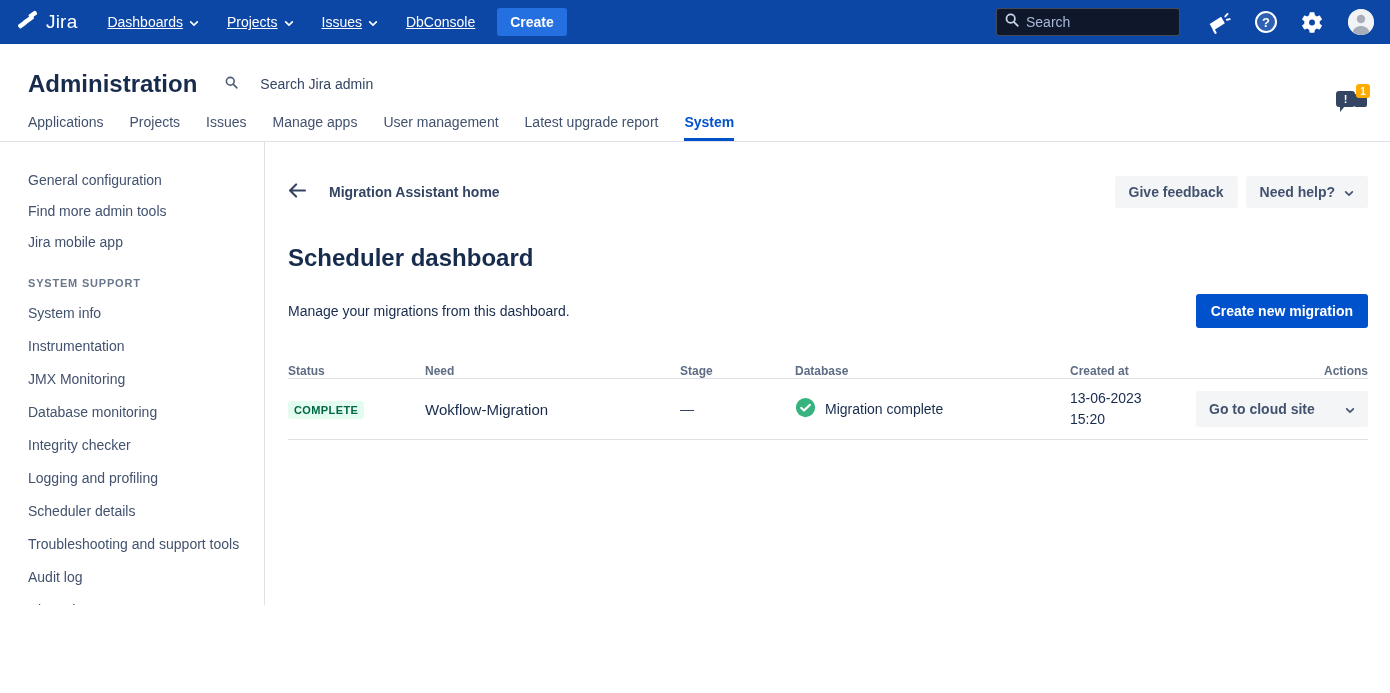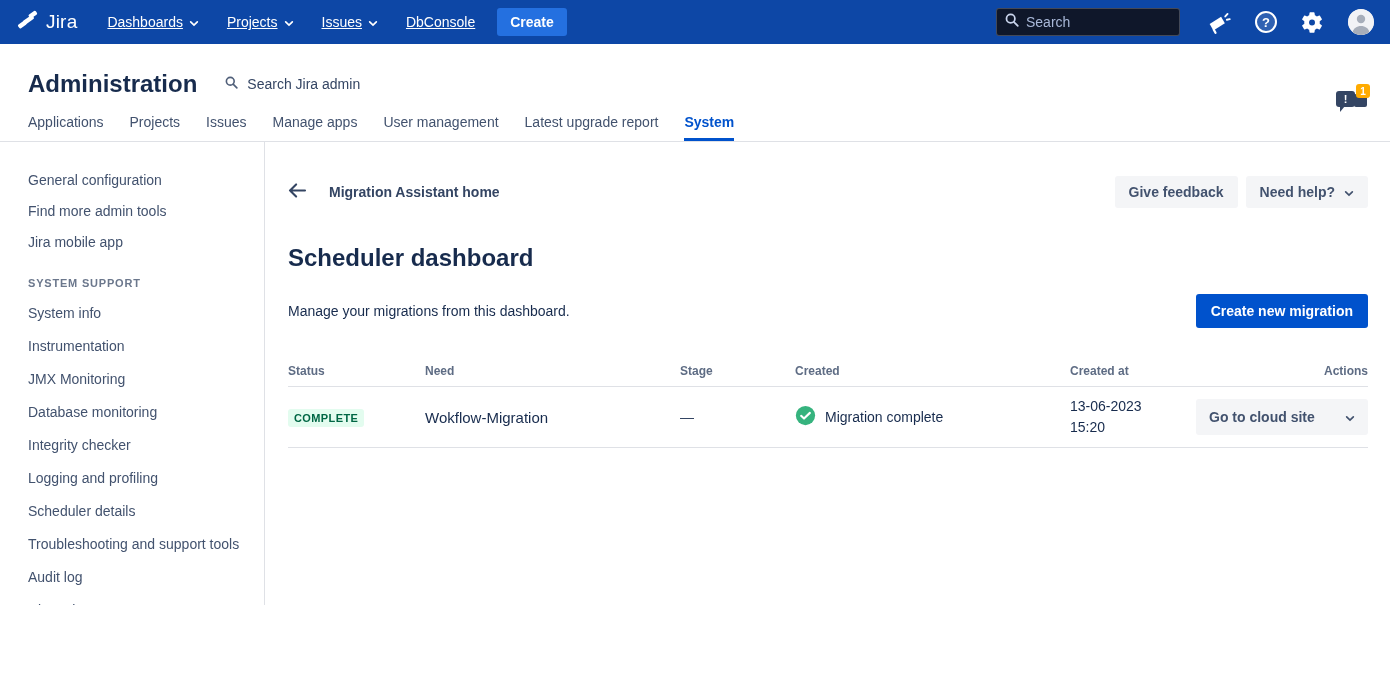--- a/index.html
+++ b/index.html
@@ -31,21 +31,21 @@
   .help-circle { width:22px; height:22px; border-radius:50%; border:2px solid #fff;
     background:rgba(255,255,255,.14); color:#fff; font-size:13px; font-weight:700;
     display:flex; align-items:center; justify-content:center; }
   .help-circle::after { content:"?"; }
   .avatar { width:26px; height:26px; border-radius:50%; background:#f0f2f5; overflow:hidden; }
 
   
   .admin-header { position:relative; padding:26px 24px 14px 28px; display:flex;
     align-items:center; gap:28px; }
   .admin-title { font-size:24px; font-weight:700; color:var(--text-dark,#172B4D); }
-  .admin-search { display:flex; align-items:center; gap:9px; font-size:14px;
+  .admin-search { display:flex; align-items:center; gap:22px; font-size:14px;
     color:#344563; cursor:pointer; }
   .feedback-wrap { position:absolute; right:20px; top:40px; width:34px; height:36px; cursor:pointer; }
   .bubble-back { position:absolute; right:3px; top:10px; width:13px; height:13px;
     background:#344563; border-radius:2px; }
   .bubble-front { position:absolute; left:0; top:7px; width:19px; height:16px;
     background:#344563; border-radius:3px; color:#fff; font-size:11px; font-weight:700;
     display:flex; align-items:center; justify-content:center; }
   .bubble-front::after { content:"!"; }
   .bubble-tail { position:absolute; left:4px; top:22px; width:0; height:0;
     border-left:5px solid #344563; border-bottom:6px solid transparent; }
@@ -81,21 +81,21 @@
     color:var(--text-mid,#42526E); padding:8px 14px; cursor:pointer; }
   .page-title { margin-top:36px; font-size:24px; font-weight:700; color:var(--text-dark,#172B4D); }
   .sub-row { margin-top:22px; display:flex; align-items:center; justify-content:space-between; }
   .subtitle { font-size:14px; color:var(--text-dark,#172B4D); }
   .btn-primary { background:var(--accent,#0052CC); color:#fff; border:none; border-radius:3px;
     font-family:inherit; font-size:14px; font-weight:700; padding:9px 15px; cursor:pointer; }
 
   
   .mig-table { margin-top:36px; }
   .tr { display:grid; grid-template-columns:137px 255px 115px 275px 120px 1fr; align-items:center; }
-  .thead { border-bottom:1px solid var(--border,#DFE1E6); padding-bottom:8px; }
+  .thead { border-bottom:1px solid var(--border,#DFE1E6); }
   .th { font-size:12px; font-weight:700; color:var(--text-grey,#5E6C84); }
   .th:last-child { text-align:right; }
   .tbody-row { border-bottom:1px solid var(--border,#DFE1E6); padding:9px 0; min-height:58px; }
   .badge { display:inline-block; background:var(--badge-bg,#E3FCEF); color:var(--badge-text,#006644);
     font-size:11px; font-weight:700; letter-spacing:.4px; padding:3px 6px; border-radius:3px; }
   .cell-name { font-size:15px; font-weight:500; color:var(--text-dark,#172B4D); }
   .cell-stage { font-size:14px; color:#344563; }
   .cell-progress { display:flex; align-items:center; gap:9px; font-size:14px; }
   .cell-created { font-size:14px; line-height:1.5; }
   .cell-actions { display:flex; justify-content:flex-end; }
@@ -255,21 +255,21 @@
       <div class="sub-row">
         <span class="subtitle">Manage your migrations from this dashboard.</span>
         <button class="btn-primary">Create new migration</button>
       </div>
 
       <div class="mig-table">
         <div class="tr thead">
           <span class="th">Status</span>
           <span class="th">Need</span>
           <span class="th">Stage</span>
-          <span class="th">Created</span>
+          <span class="th">Database</span>
           <span class="th">Created at</span>
           <span class="th">Actions</span>
         </div>
         <div class="tr tbody-row">
           <span>
             <span class="badge">COMPLETE</span>
           </span>
           <span class="cell-name">Wokflow-Migration</span>
           <span class="cell-stage">—</span>
           <span class="cell-progress">

